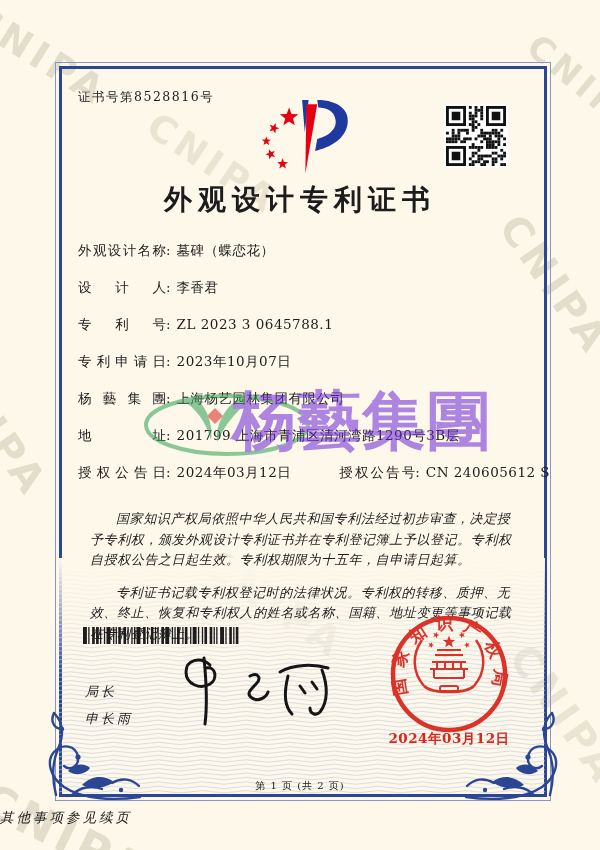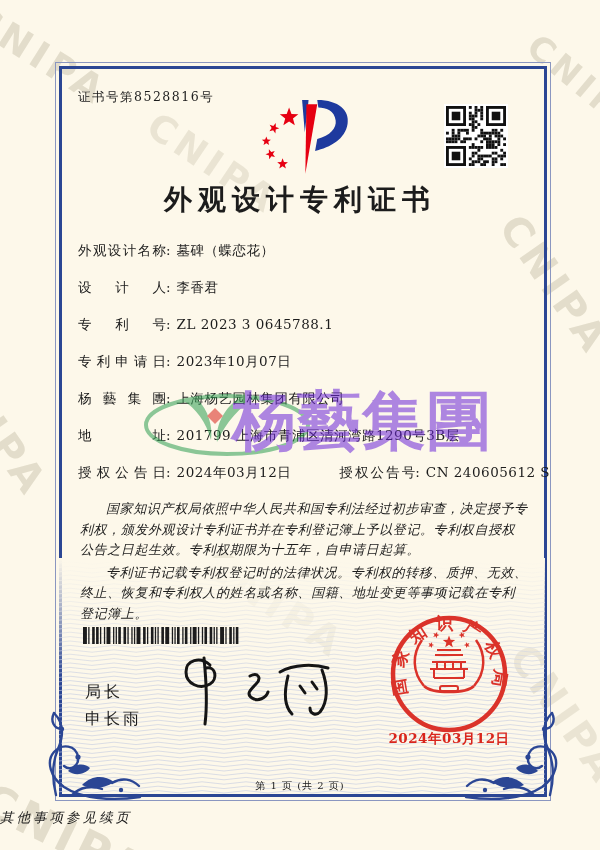--- a/index.html
+++ b/index.html
@@ -33,26 +33,26 @@
 
   .fields{left:78px;top:242px;width:452px;font-size:13.5px;}
   .field-row{height:16px;margin-bottom:21px;white-space:nowrap;}
   .flabel{display:inline-block;width:88px;text-align:justify;text-align-last:justify;vertical-align:top;}
   .flabel2{display:inline-block;width:76px;text-align:justify;text-align-last:justify;vertical-align:top;margin-left:48px;}
   .colon{margin-right:6px;}
   .fvalue{letter-spacing:.5px;}
 
   .paras{left:78px;top:497px;width:452px;font-size:13px;line-height:20.5px;
          font-style:italic;}
-  .paras p{margin:2px;text-indent:2em;letter-spacing:.6px;}
+  .paras p{margin:12px;text-indent:2em;letter-spacing:.6px;}
 
   .barcode{left:83px;top:627px;width:158px;height:17px;}
 
-  .officials{left:85px;top:678px;font-family:"DejaVu Sans", sans-serif;font-size:16px;
-         font-weight:500;letter-spacing:3px;line-height:27px;}
+  .officials{left:85px;top:678px;font-family:"DejaVu Sans", sans-serif;font-size:13px;
+         font-weight:500;letter-spacing:3px;line-height:27px;font-style:italic;}
   .signature{left:170px;top:652px;width:172px;height:78px;}
 
   .seal{left:386px;top:612px;width:126px;height:126px;z-index:5;opacity:.93;color:#d9251c;}
   .seal-date{left:378px;top:730px;width:142px;text-align:center;font-size:13.5px;font-weight:bold;
          color:#d9251c;z-index:5;letter-spacing:.5px;}
 
   .page-no{left:0;top:779px;width:600px;text-align:center;font-size:10px;z-index:3;letter-spacing:1px;}
   .continuation{left:0;top:809px;width:600px;font-size:13.5px;font-style:italic;
          letter-spacing:3px;z-index:3;}
 

